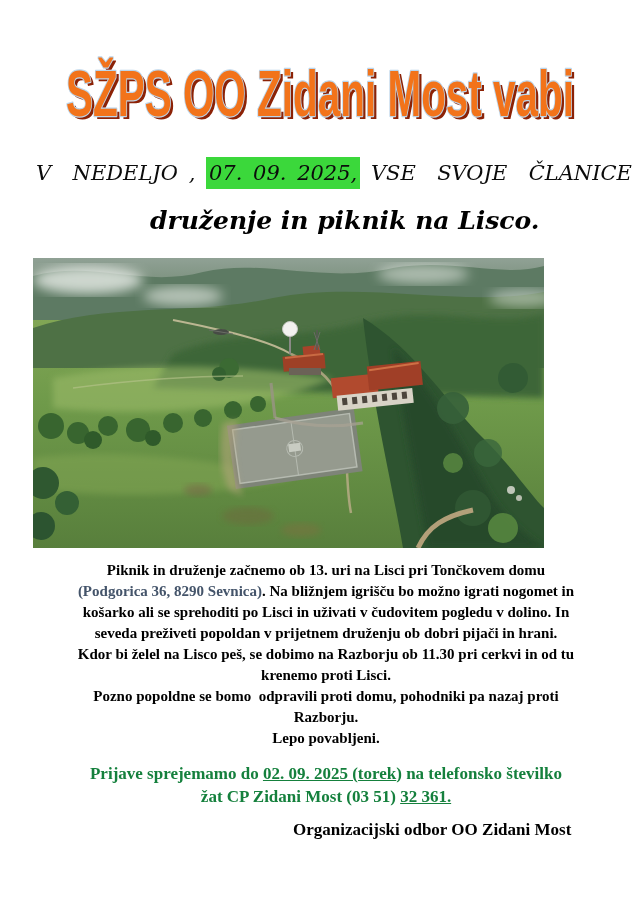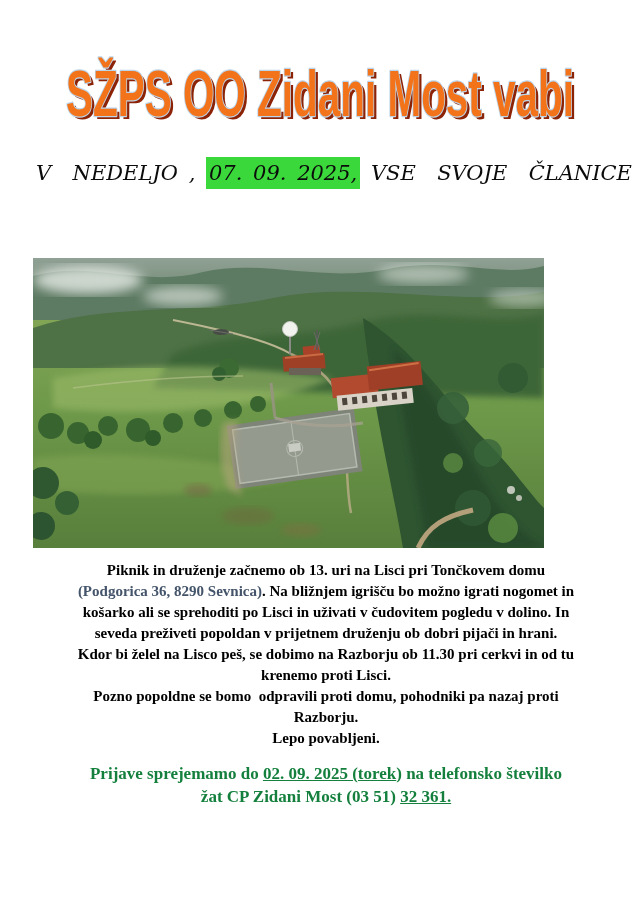--- a/index.html
+++ b/index.html
@@ -49,20 +49,21 @@
 
 <div class="page">
 
   <svg class="title-svg" width="640" height="100" viewBox="0 0 640 100">
     <text class="title-text title-shadow" x="323" y="71" font-size="64" text-anchor="middle" textLength="508" lengthAdjust="spacingAndGlyphs">SŽPS OO Zidani Most vabi</text>
     <text class="title-text title-main" x="320" y="68" font-size="64" text-anchor="middle" textLength="508" lengthAdjust="spacingAndGlyphs">SŽPS OO Zidani Most vabi</text>
   </svg>
 
   <div class="invite1"><span>V  NEDELJO , </span><span class="hl">07. 09. 2025,</span><span> VSE  SVOJE  ČLANICE IN ČLANE NA</span></div>
 
+  <div class="invite2">druženje in piknik na Lisco.</div>
 
   <div class="photo">
     <svg viewBox="0 0 511 290" preserveAspectRatio="none">
       <defs>
         <linearGradient id="gMeadow" x1="0" y1="0" x2="0" y2="1">
           <stop offset="0" stop-color="#8fae5d"></stop>
           <stop offset="0.5" stop-color="#6f9a4a"></stop>
           <stop offset="1" stop-color="#587f3c"></stop>
         </linearGradient>
         <linearGradient id="gFar" x1="0" y1="0" x2="0" y2="1">
@@ -181,14 +182,15 @@
       <ellipse cx="165" cy="232" rx="14" ry="6" fill="#7a5d46" opacity="0.45" filter="url(#soft)"></ellipse>
       <circle cx="478" cy="232" r="4" fill="#cfd3c9" opacity="0.9"></circle>
       <circle cx="486" cy="240" r="3" fill="#c6cabe" opacity="0.9"></circle>
     </svg>
   </div>
 
   <div class="body-block"><div class="tline"><span>Piknik in druženje začnemo ob 13. uri na Lisci pri Tončkovem domu</span></div><div class="tline"><span class="seg-blue">(Podgorica 36, 8290 Sevnica)</span><span>. Na bližnjem igrišču bo možno igrati nogomet in</span></div><div class="tline"><span>košarko ali se sprehoditi po Lisci in uživati v čudovitem pogledu v dolino. In</span></div><div class="tline"><span>seveda preživeti popoldan v prijetnem druženju ob dobri pijači in hrani.</span></div><div class="tline"><span>Kdor bi želel na Lisco peš, se dobimo na Razborju ob 11.30 pri cerkvi in od tu</span></div><div class="tline"><span>krenemo proti Lisci.</span></div><div class="tline"><span>Pozno popoldne se bomo  odpravili proti domu, pohodniki pa nazaj proti</span></div><div class="tline"><span>Razborju.</span></div><div class="tline"><span>Lepo povabljeni.</span></div></div>
 
   <div class="signup-block"><div class="tline"><span>Prijave sprejemamo do </span><span class="seg-u">02. 09. 2025 (torek</span><span>) na telefonsko številko</span></div><div class="tline"><span>žat CP Zidani Most (03 51) </span><span class="seg-u">32 361.</span></div></div>
 
+  <div class="footer">Organizacijski odbor OO Zidani Most</div>
 
 </div>
 
 </body></html>

